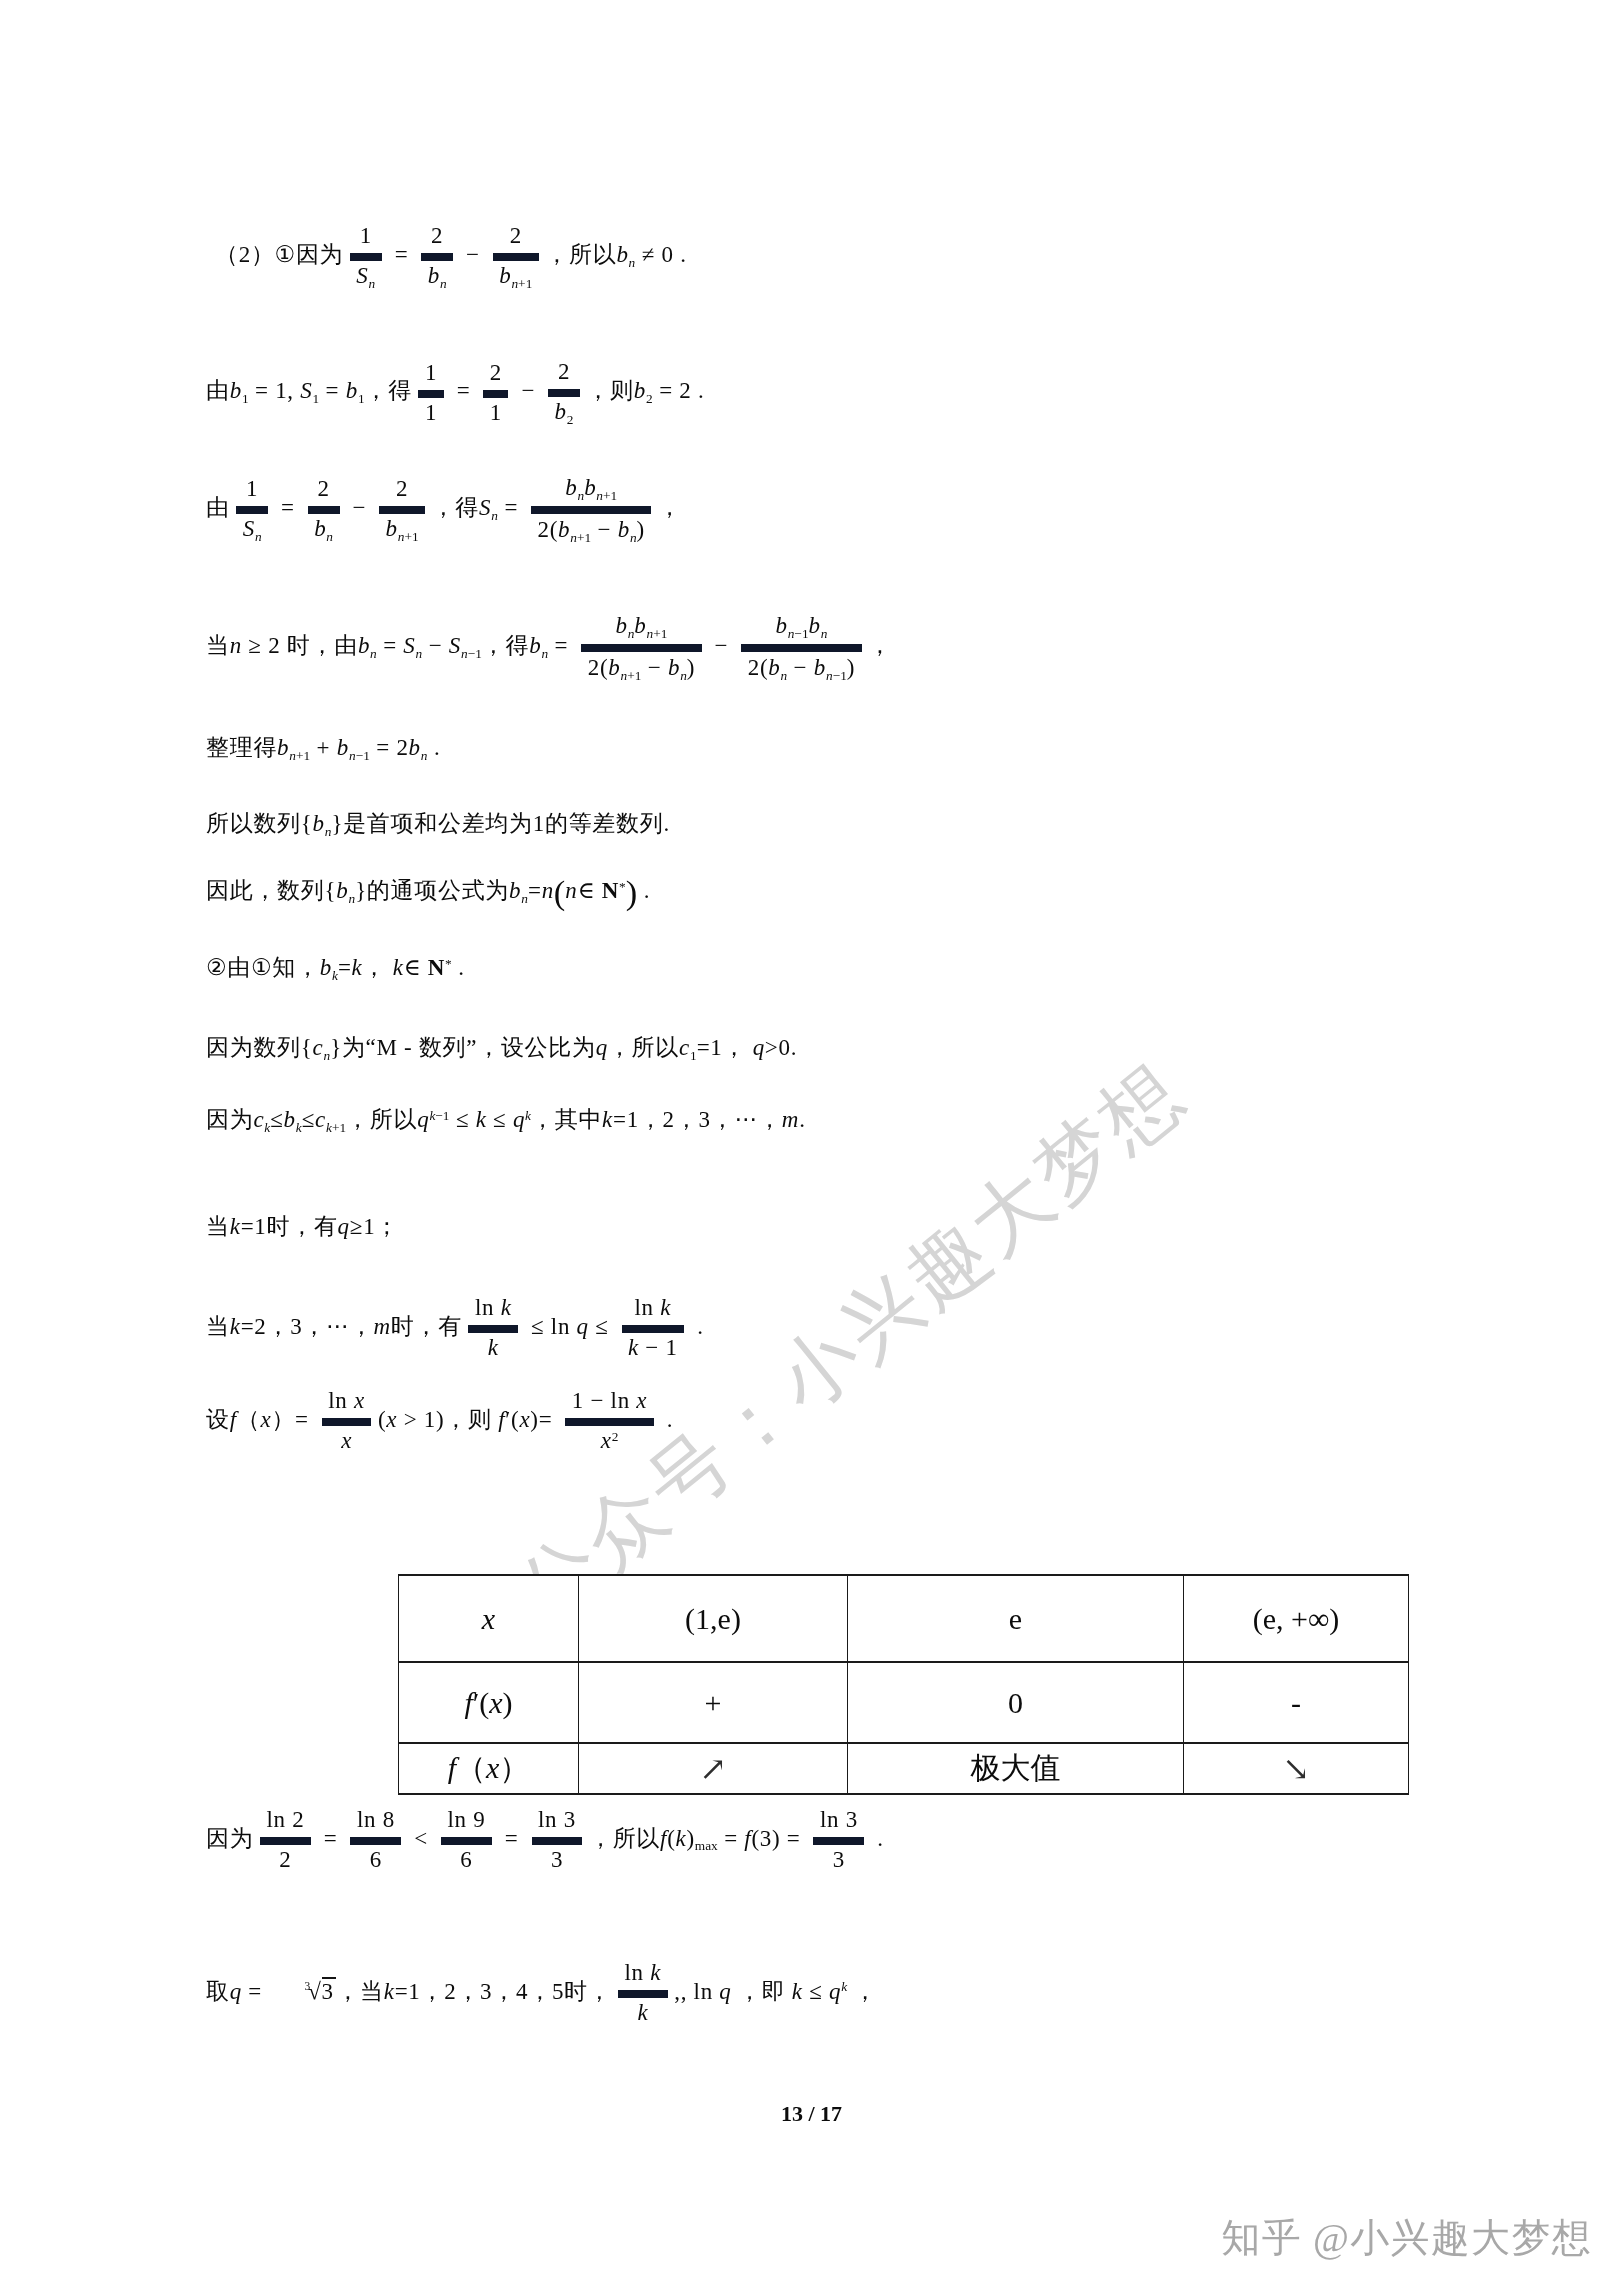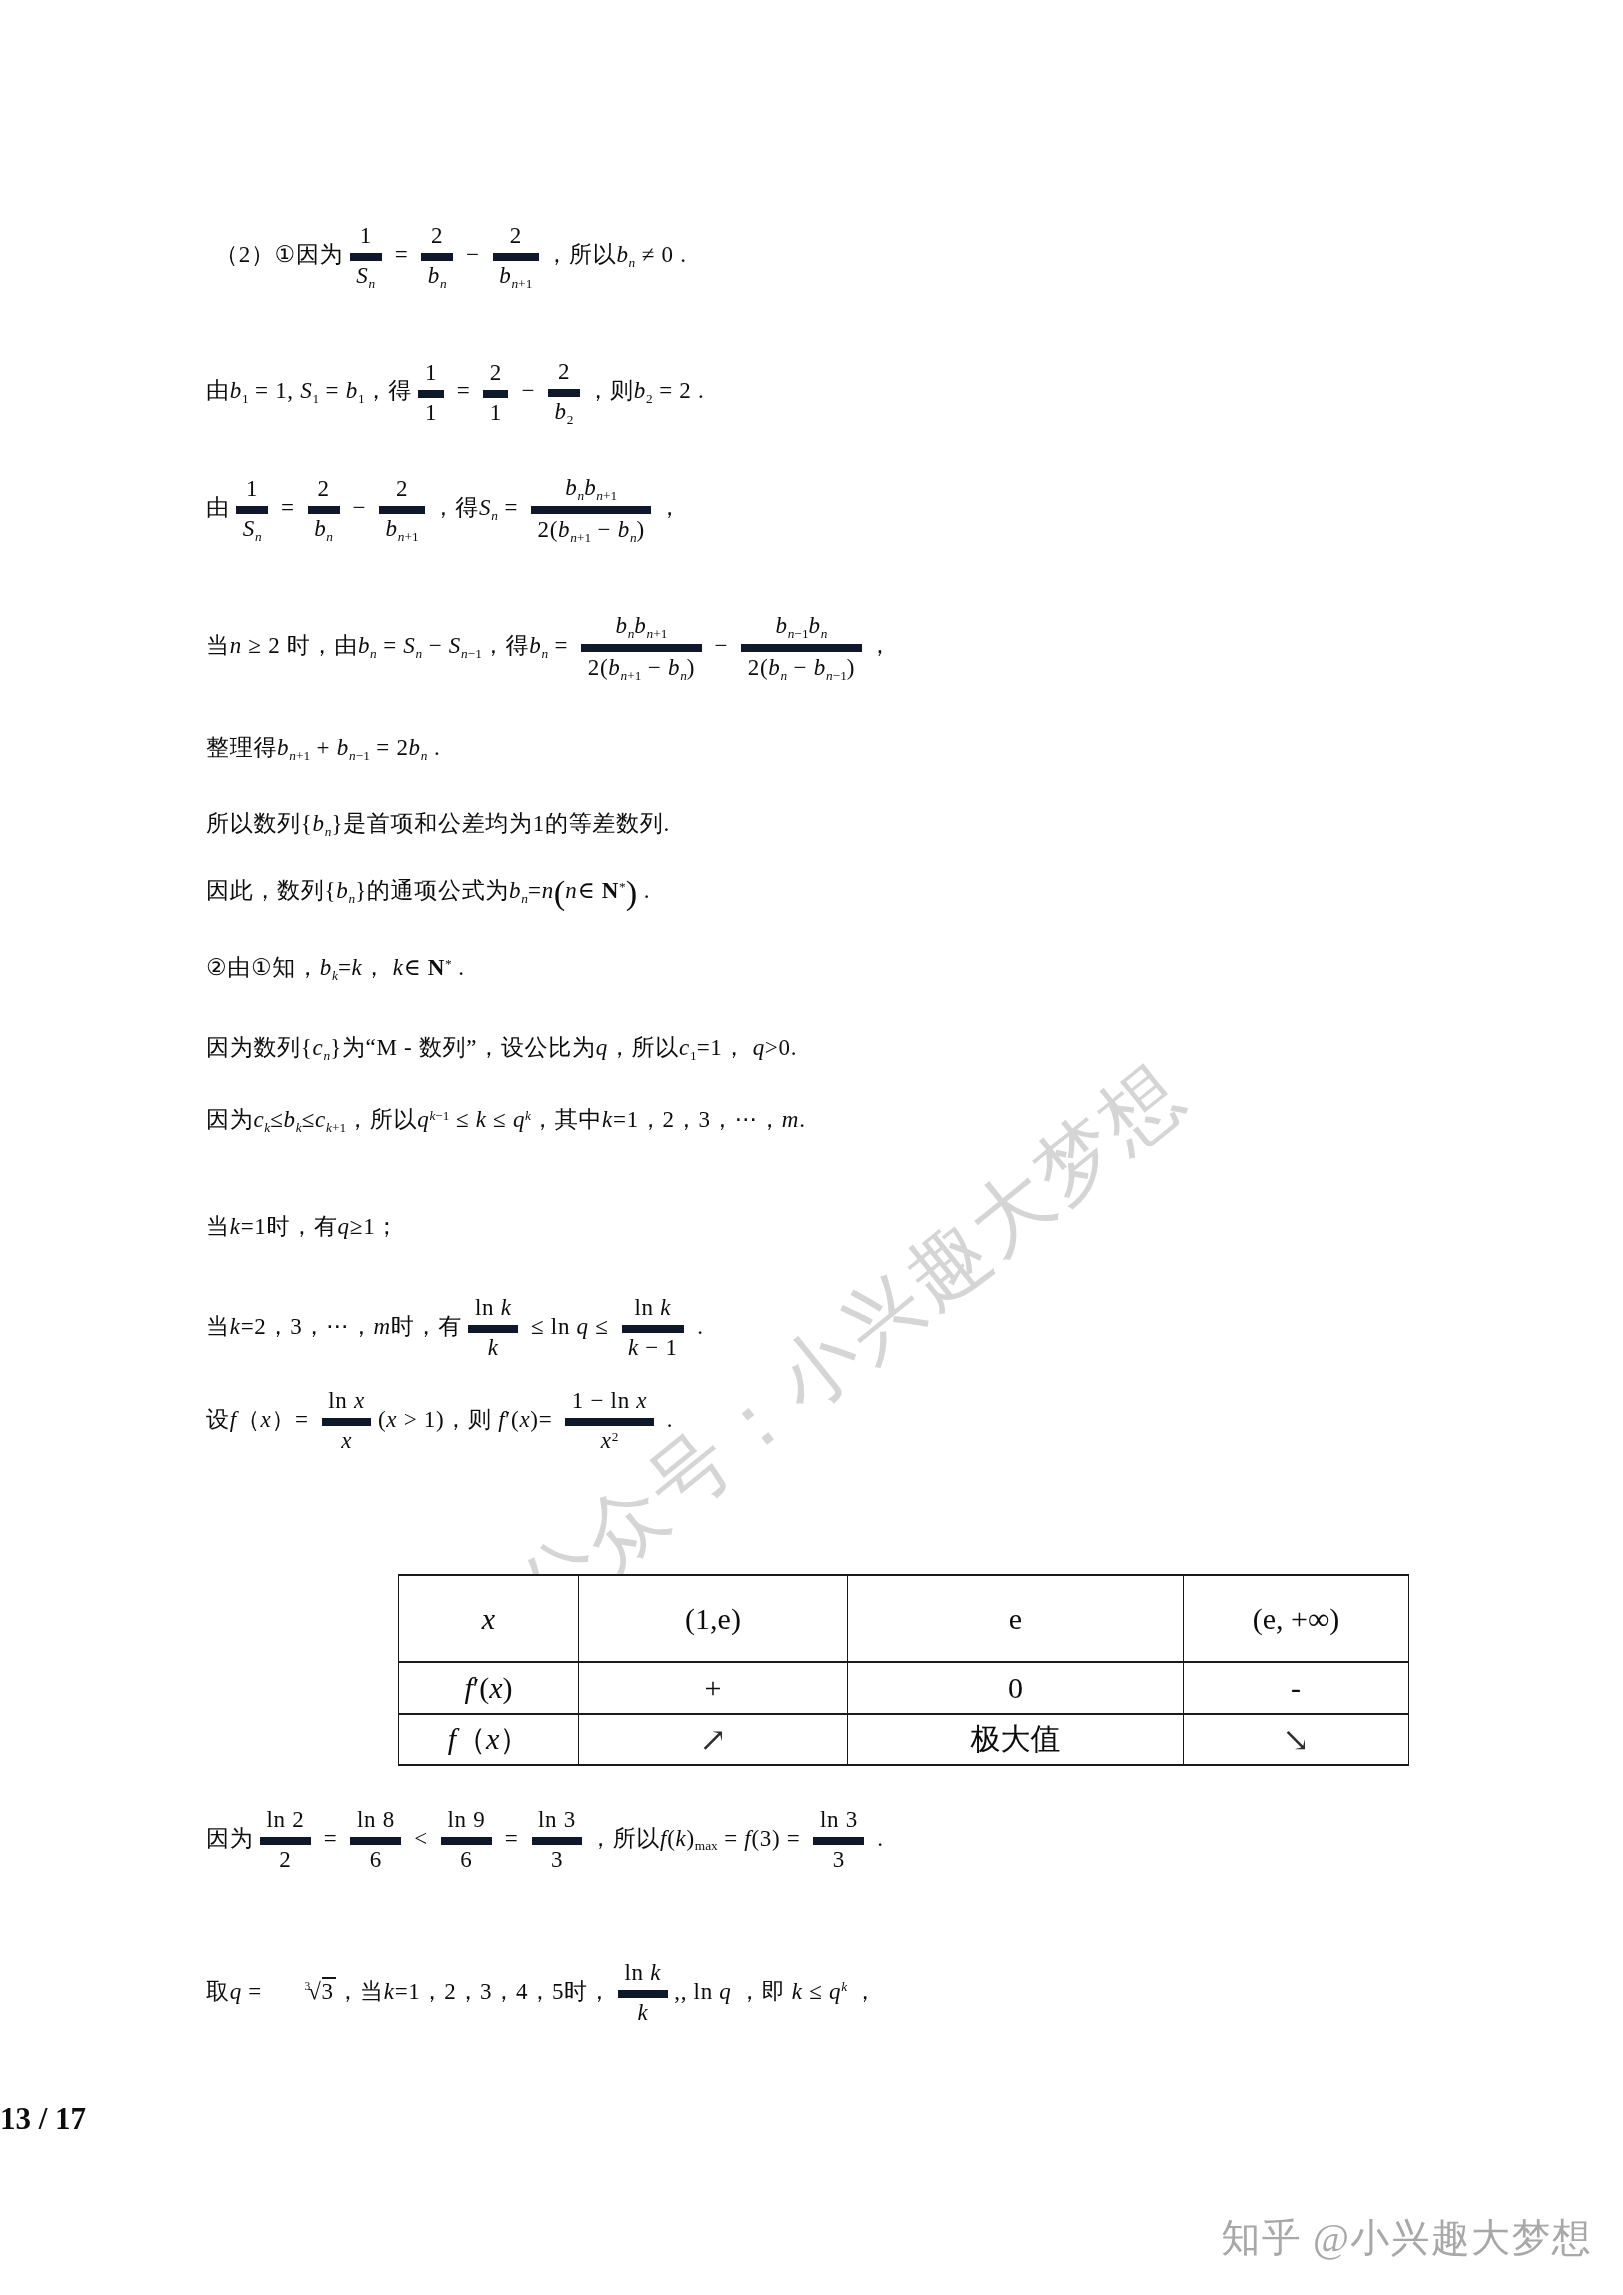--- a/index.html
+++ b/index.html
@@ -52,30 +52,31 @@
     border-left:1.3px solid #1a1a1a;
     border-right:1.3px solid #1a1a1a;
     border-top:2.6px solid #1a1a1a;
     border-bottom:2.6px solid #1a1a1a;
     text-align:center;
     vertical-align:middle;
     font-size:30px;
     white-space:pre;
   }
   .dtable tr:nth-child(1){height:87px;}
-  .dtable tr:nth-child(2){height:52px;}
+  .dtable tr:nth-child(2){height:81px;}
   .dtable tr:nth-child(3){height:51px;}
   .dtable td:nth-child(1){width:177px;}
   .dtable td:nth-child(2){width:266px;margin-left:48px;}
   .dtable td:nth-child(3){width:333px;}
   .dtable td:nth-child(4){width:222px;}
   .page-number{
     position:absolute;
     top:2101px;left:0;width:100%;
-    font-size:31px;
+    text-align:center;
+    font-size:22px;
     font-weight:bold;
     z-index:2;
   }
   .wm-diagonal{
     position:absolute;
     left:530px;top:1550px;
     transform:rotate(-39deg);
     transform-origin:0 50%;
     font-size:79px;
     color:#d5d5d5;

